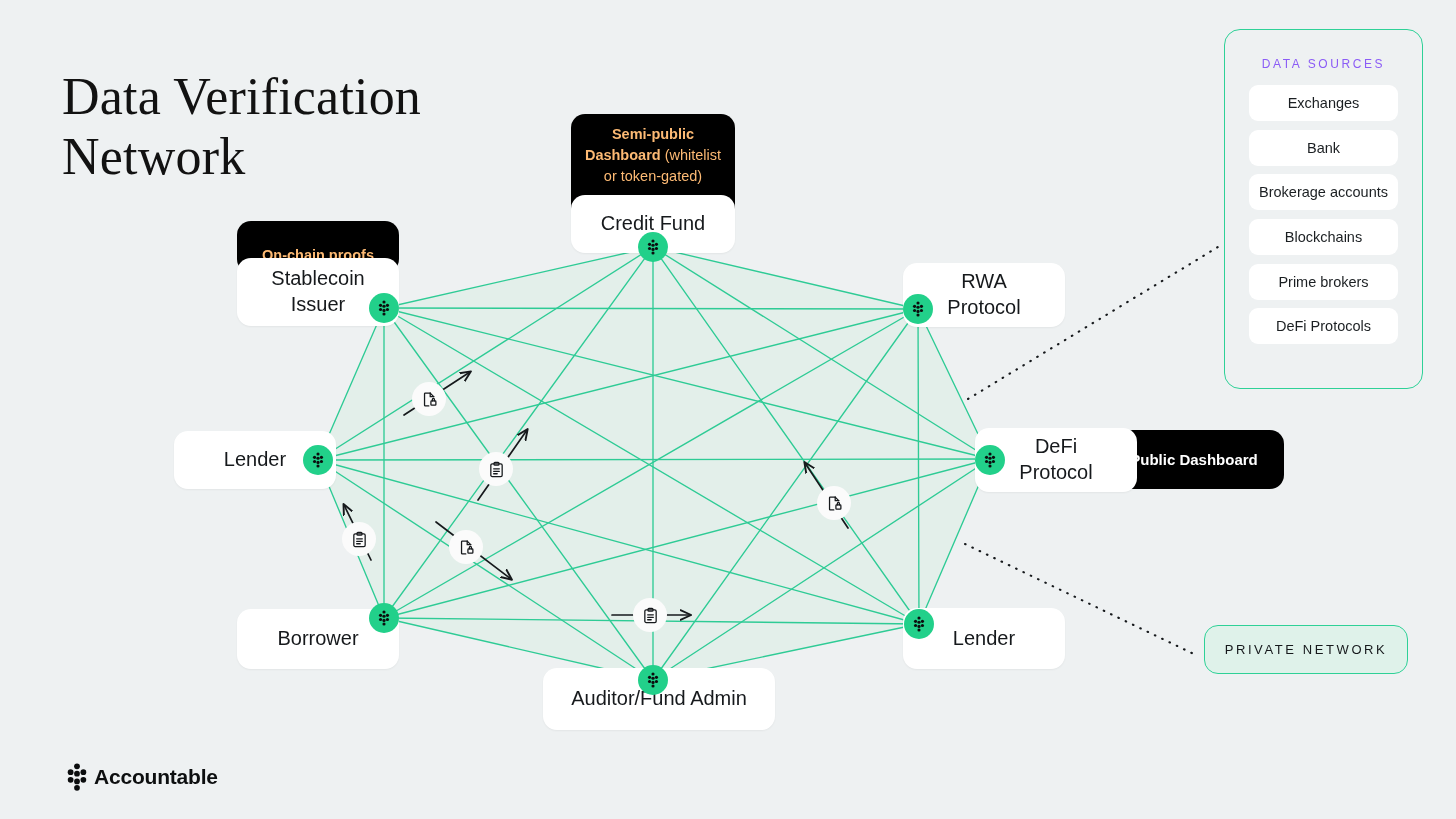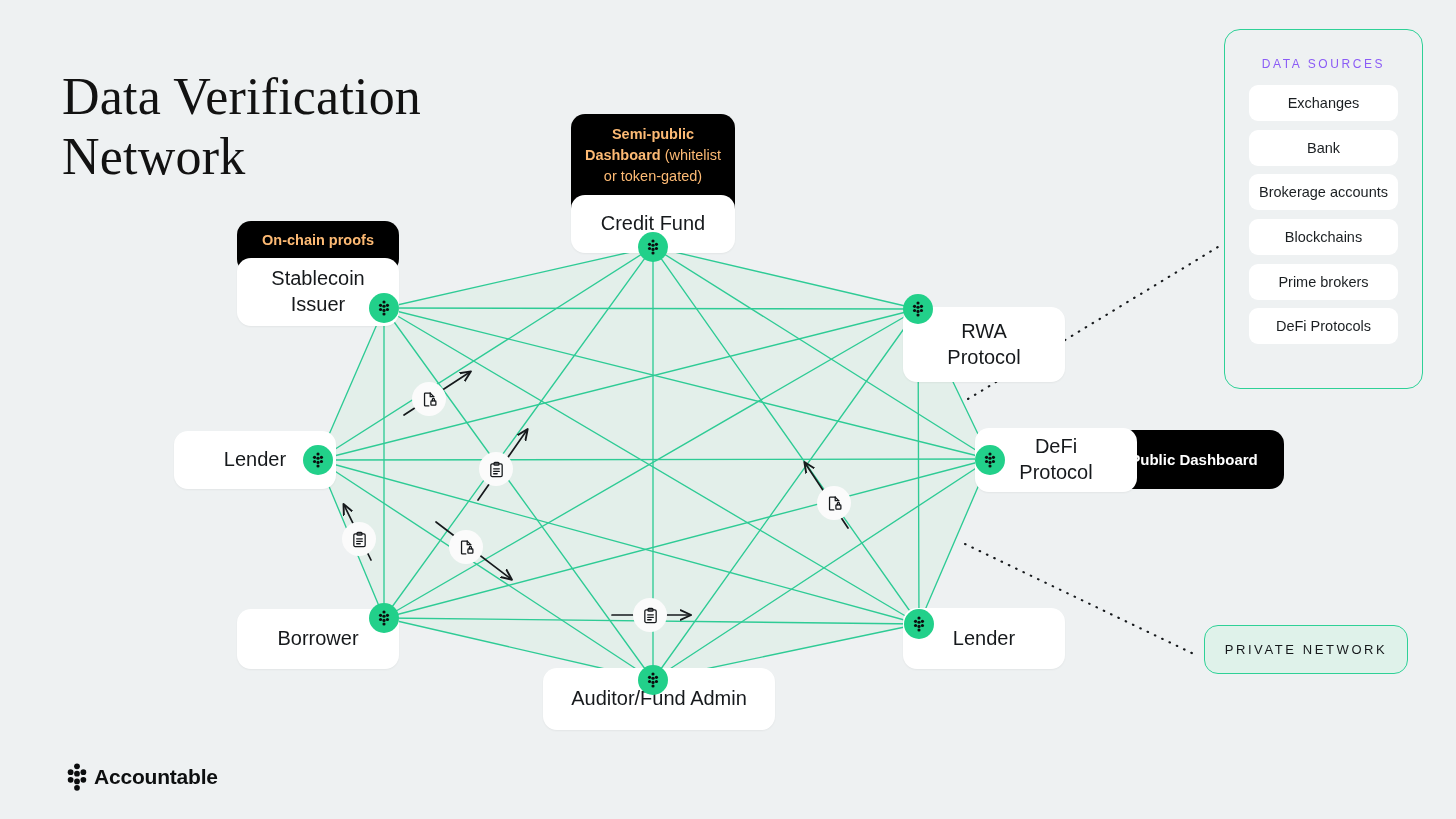--- a/index.html
+++ b/index.html
@@ -212,41 +212,41 @@
       <circle cx="7.4" cy="8.4" r="2.1" fill="#0b0d0e"></circle>
         <circle cx="16.6" cy="8.4" r="2.1" fill="#0b0d0e"></circle>
       <circle cx="12" cy="9.6" r="2.1" fill="#0b0d0e"></circle>
       <circle cx="7.4" cy="14" r="2.1" fill="#0b0d0e"></circle>
         <circle cx="16.6" cy="14" r="2.1" fill="#0b0d0e"></circle>
       <circle cx="12" cy="15.2" r="2.1" fill="#0b0d0e"></circle>
       <circle cx="12" cy="20" r="2.1" fill="#0b0d0e"></circle>
     </svg>
   </div>
 
-  <div class="badge-top" style="left:237px;top:221px;width:162px;height:52px;padding-top:9px;">
+  <div class="badge-top" style="left:237px;top:221px;width:162px;height:52px;padding-top:24px;">
     <b>On-chain proofs</b>
   </div>
   <div class="node" style="left:237px;top:258px;width:162px;height:68px;">
     <span class="lbl">Stablecoin
 Issuer</span>
   </div>
   <div class="gnode" style="left:369px;top:293px;">
     <svg viewBox="0 0 24 24">
       <circle cx="12" cy="4" r="2.1" fill="#0b0d0e"></circle>
       <circle cx="7.4" cy="8.4" r="2.1" fill="#0b0d0e"></circle>
         <circle cx="16.6" cy="8.4" r="2.1" fill="#0b0d0e"></circle>
       <circle cx="12" cy="9.6" r="2.1" fill="#0b0d0e"></circle>
       <circle cx="7.4" cy="14" r="2.1" fill="#0b0d0e"></circle>
         <circle cx="16.6" cy="14" r="2.1" fill="#0b0d0e"></circle>
       <circle cx="12" cy="15.2" r="2.1" fill="#0b0d0e"></circle>
       <circle cx="12" cy="20" r="2.1" fill="#0b0d0e"></circle>
     </svg>
   </div>
 
-  <div class="node" style="left:903px;top:263px;width:162px;height:75px;margin-top:44px;">
+  <div class="node" style="left:903px;top:263px;width:162px;height:64px;">
     <span class="lbl">RWA
 Protocol</span>
   </div>
   <div class="gnode" style="left:903px;top:294px;">
     <svg viewBox="0 0 24 24">
       <circle cx="12" cy="4" r="2.1" fill="#0b0d0e"></circle>
       <circle cx="7.4" cy="8.4" r="2.1" fill="#0b0d0e"></circle>
         <circle cx="16.6" cy="8.4" r="2.1" fill="#0b0d0e"></circle>
       <circle cx="12" cy="9.6" r="2.1" fill="#0b0d0e"></circle>
       <circle cx="7.4" cy="14" r="2.1" fill="#0b0d0e"></circle>

